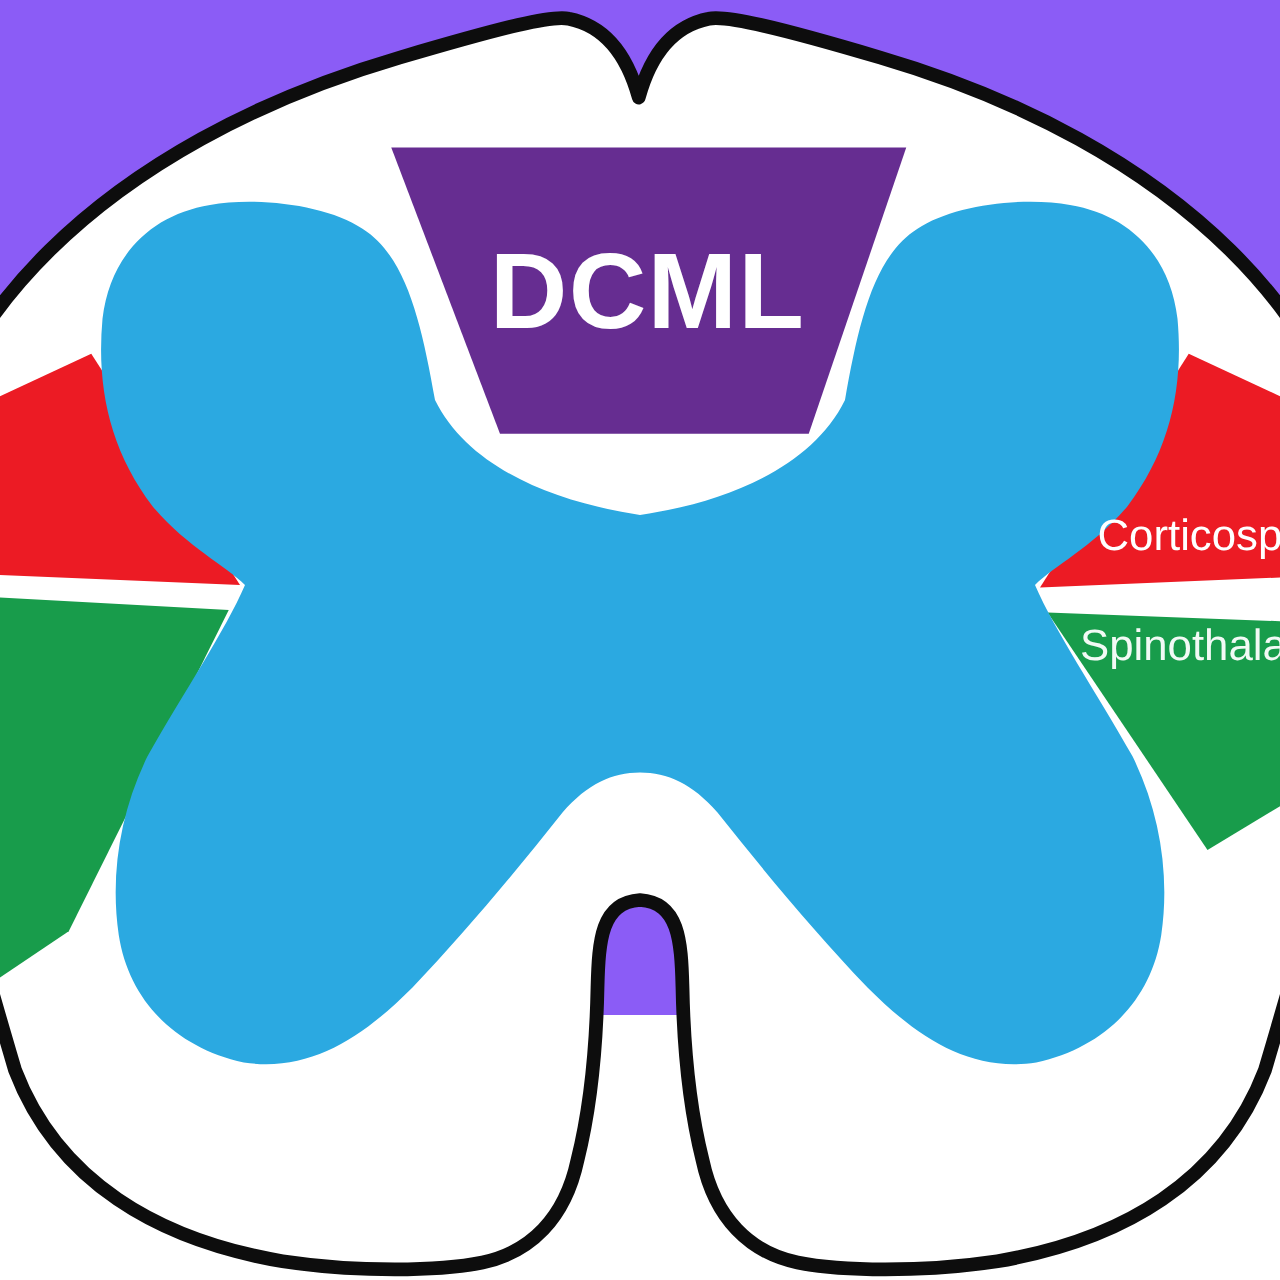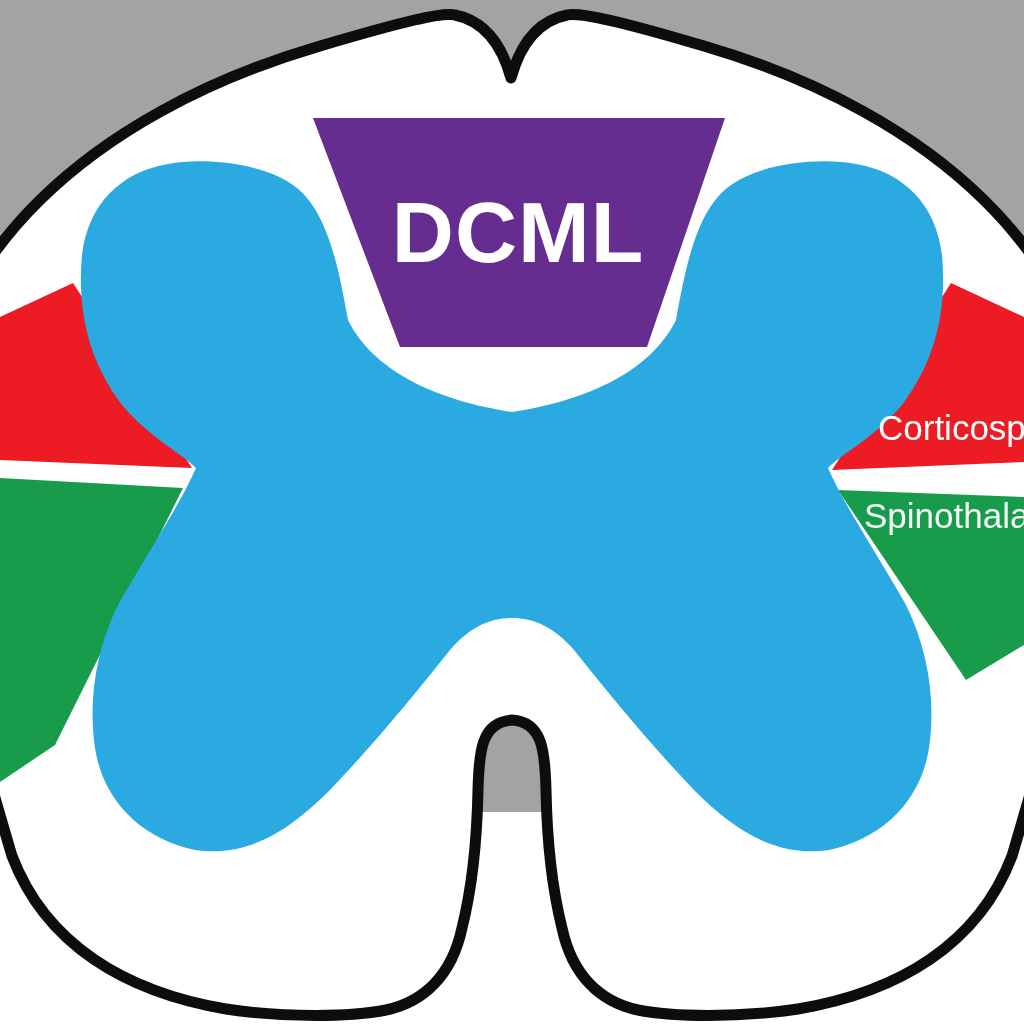--- a/index.html
+++ b/index.html
@@ -8,21 +8,21 @@
     width: 1024px;
     height: 1024px;
     overflow: hidden;
     background: #ffffff;
     font-family: "Liberation Sans", sans-serif;
   }
   .stage {
     position: relative;
     width: 1024px;
     height: 812px;
-    background: #a3a3a3;
+    background: #8b5cf6;
   }
   svg { display: block; }
   .dcml-text {
     font-family: "Liberation Sans", sans-serif;
     font-size: 86px;
     font-weight: 600;
     letter-spacing: 1px;
   }
   .tract-label {
     font-family: "Liberation Sans", sans-serif;

